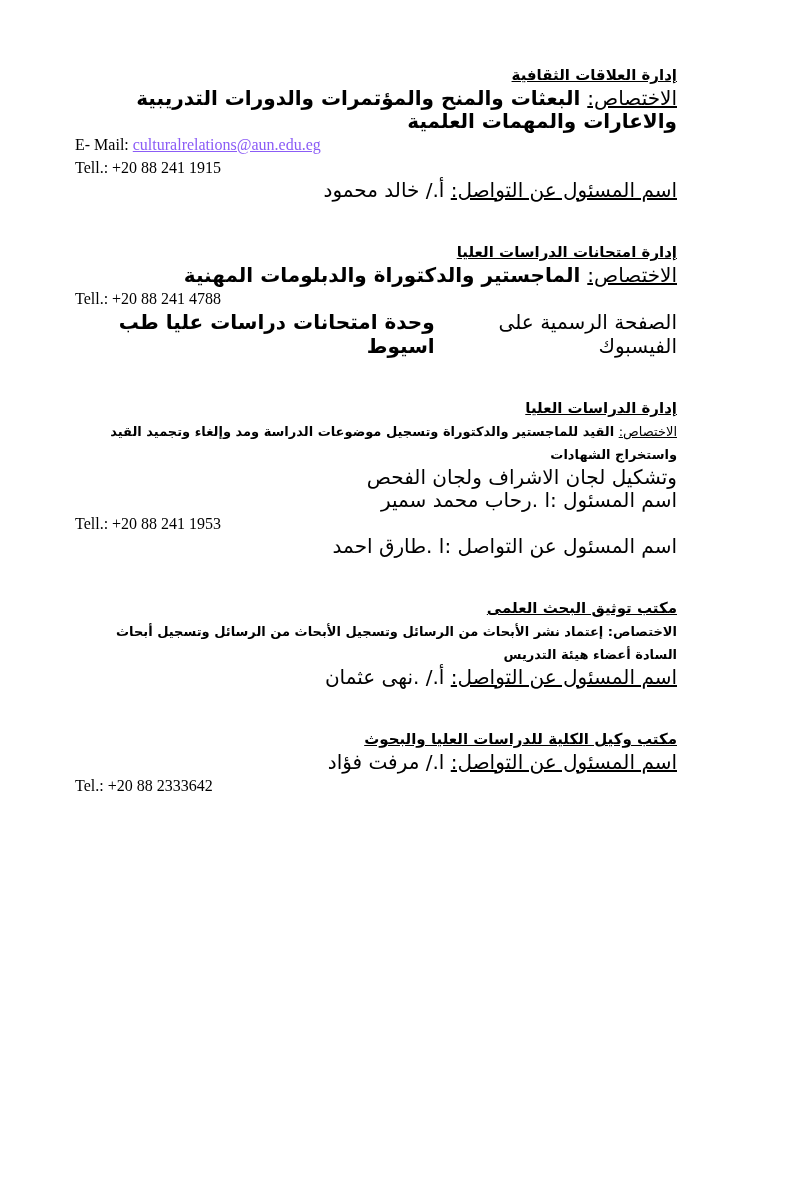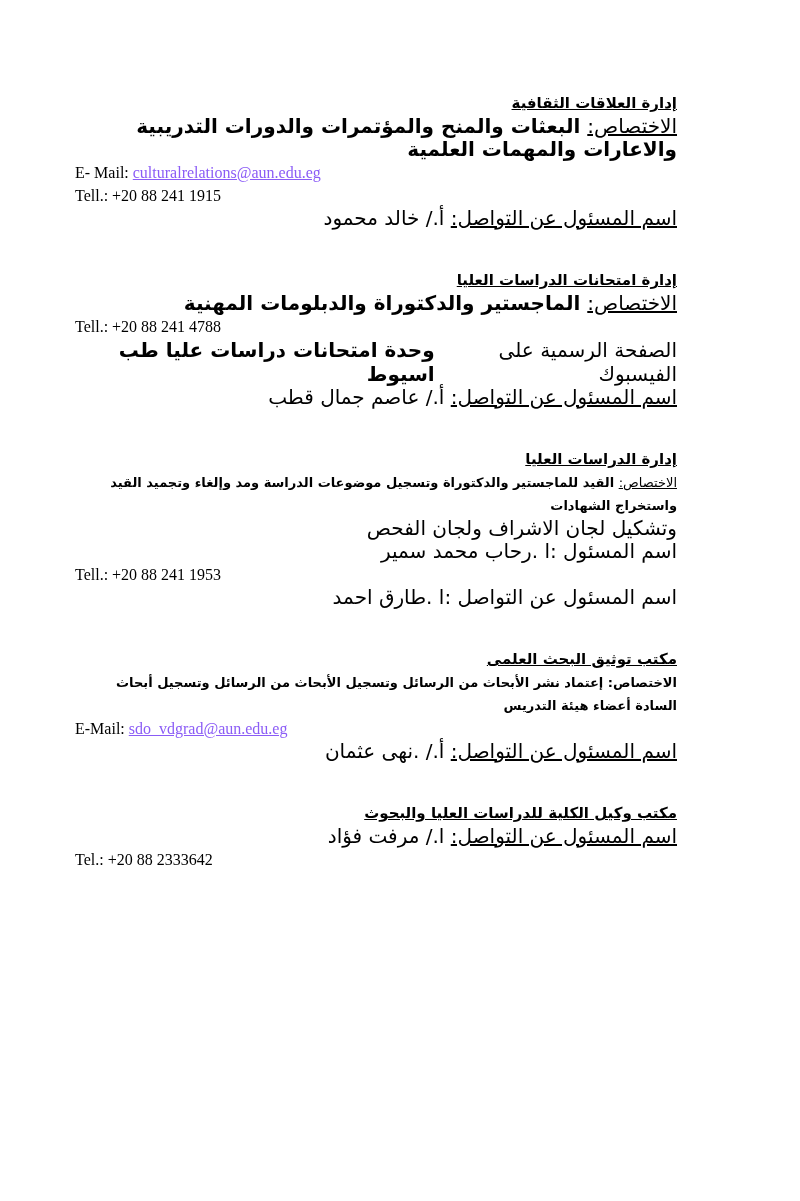--- a/index.html
+++ b/index.html
@@ -10,21 +10,21 @@
   }
   body {
     width: 800px;
     height: 1201px;
     overflow: hidden;
   }
   .page {
     box-sizing: border-box;
     width: 732px;
     height: 1201px;
-    padding: 92px 55px 0 75px;
+    padding: 64px 55px 0 75px;
   }
   .section { margin-bottom: 39px; }
   p { margin: 0; line-height: 23px; }
 
   
   .rtl {
     direction: rtl;
     text-align: right;
     font-family: "DejaVu Sans", sans-serif;
     font-size: 20px;
@@ -71,36 +71,34 @@
   </section>
 
   <section class="section">
     <p class="rtl heading"><span class="hu">إدارة امتحانات الدراسات العليا</span></p>
     <p class="rtl"><span class="u">الاختصاص:</span><span class="b"> الماجستير والدكتوراة والدبلومات المهنية</span></p>
     <p class="ltr">Tell.: +20 88 241 4788</p>
     <div class="row">
       <span class="rtl">الصفحة الرسمية على الفيسبوك</span>
       <span class="rtl b">وحدة امتحانات دراسات عليا طب اسيوط</span>
     </div>
-    <p class="rtl"><span class="u">اسم المسئول عن التواصل:</span><span> أ./ عاصم جمال قطب</span></p>
   </section>
 
   <section class="section">
     <p class="rtl heading"><span class="hu">إدارة الدراسات العليا</span></p>
     <p class="rtl tight"><span class="u">الاختصاص:</span><span class="b"> القيد للماجستير والدكتوراة وتسجيل موضوعات الدراسة ومد وإلغاء وتجميد القيد واستخراج الشهادات</span></p>
     <p class="rtl">وتشكيل لجان الاشراف ولجان الفحص</p>
     <p class="rtl">اسم المسئول :ا .رحاب محمد سمير</p>
     <p class="ltr">Tell.: +20 88 241 1953</p>
     <p class="rtl">اسم المسئول عن التواصل :ا .طارق احمد</p>
   </section>
 
   <section class="section">
     <p class="rtl heading"><span class="hu">مكتب توثيق البحث العلمى</span></p>
     <p class="rtl b tight">الاختصاص: إعتماد نشر الأبحاث من الرسائل وتسجيل الأبحاث من الرسائل وتسجيل أبحاث السادة أعضاء هيئة التدريس</p>
-    <p class="ltr"><span>E-Mail: </span><a class="email-link">sdo_vdgrad@aun.edu.eg</a></p>
     <p class="rtl"><span class="u">اسم المسئول عن التواصل:</span><span>  أ./  .نهى عثمان</span></p>
   </section>
 
   <section class="section">
     <p class="rtl heading"><span class="hu">مكتب وكيل الكلية للدراسات العليا والبحوث</span></p>
     <p class="rtl"><span class="u">اسم المسئول عن التواصل:</span><span>  ا./ مرفت فؤاد</span></p>
     <p class="ltr">Tel.: +20 88 2333642</p>
   </section>
 
 </div>

